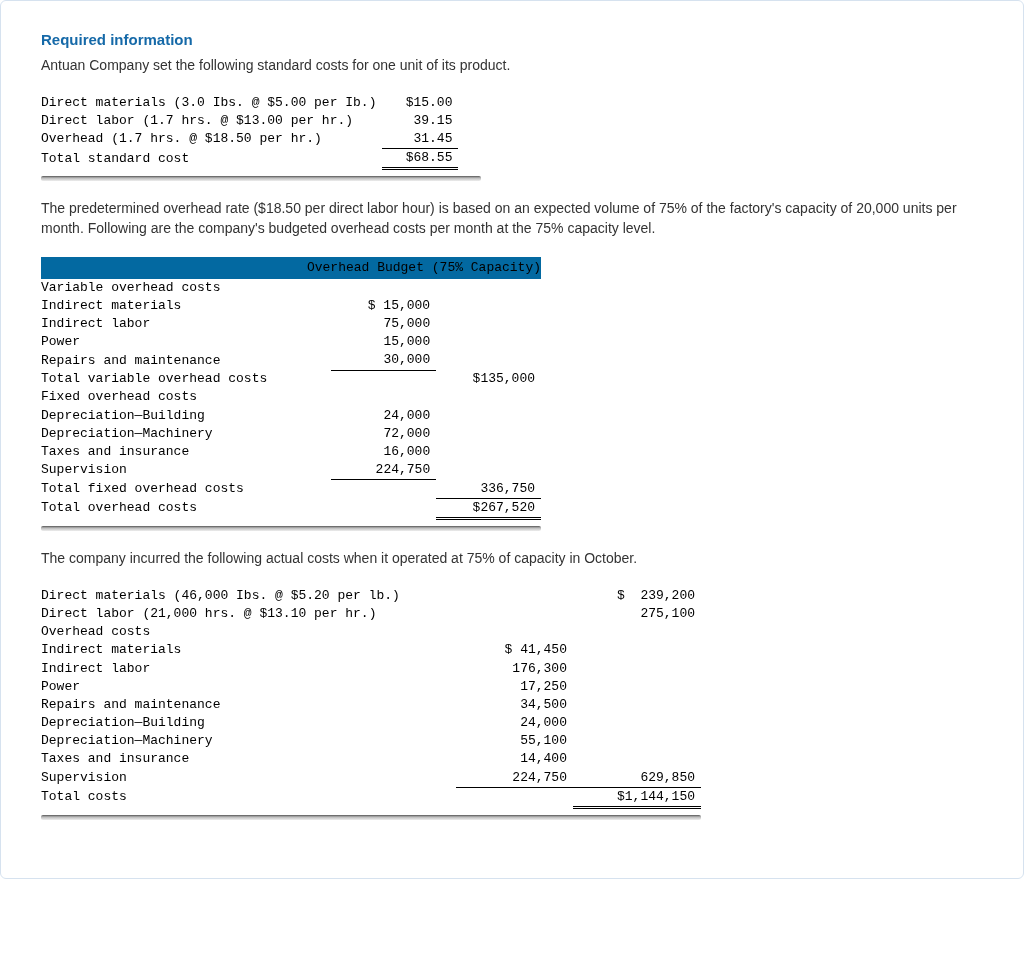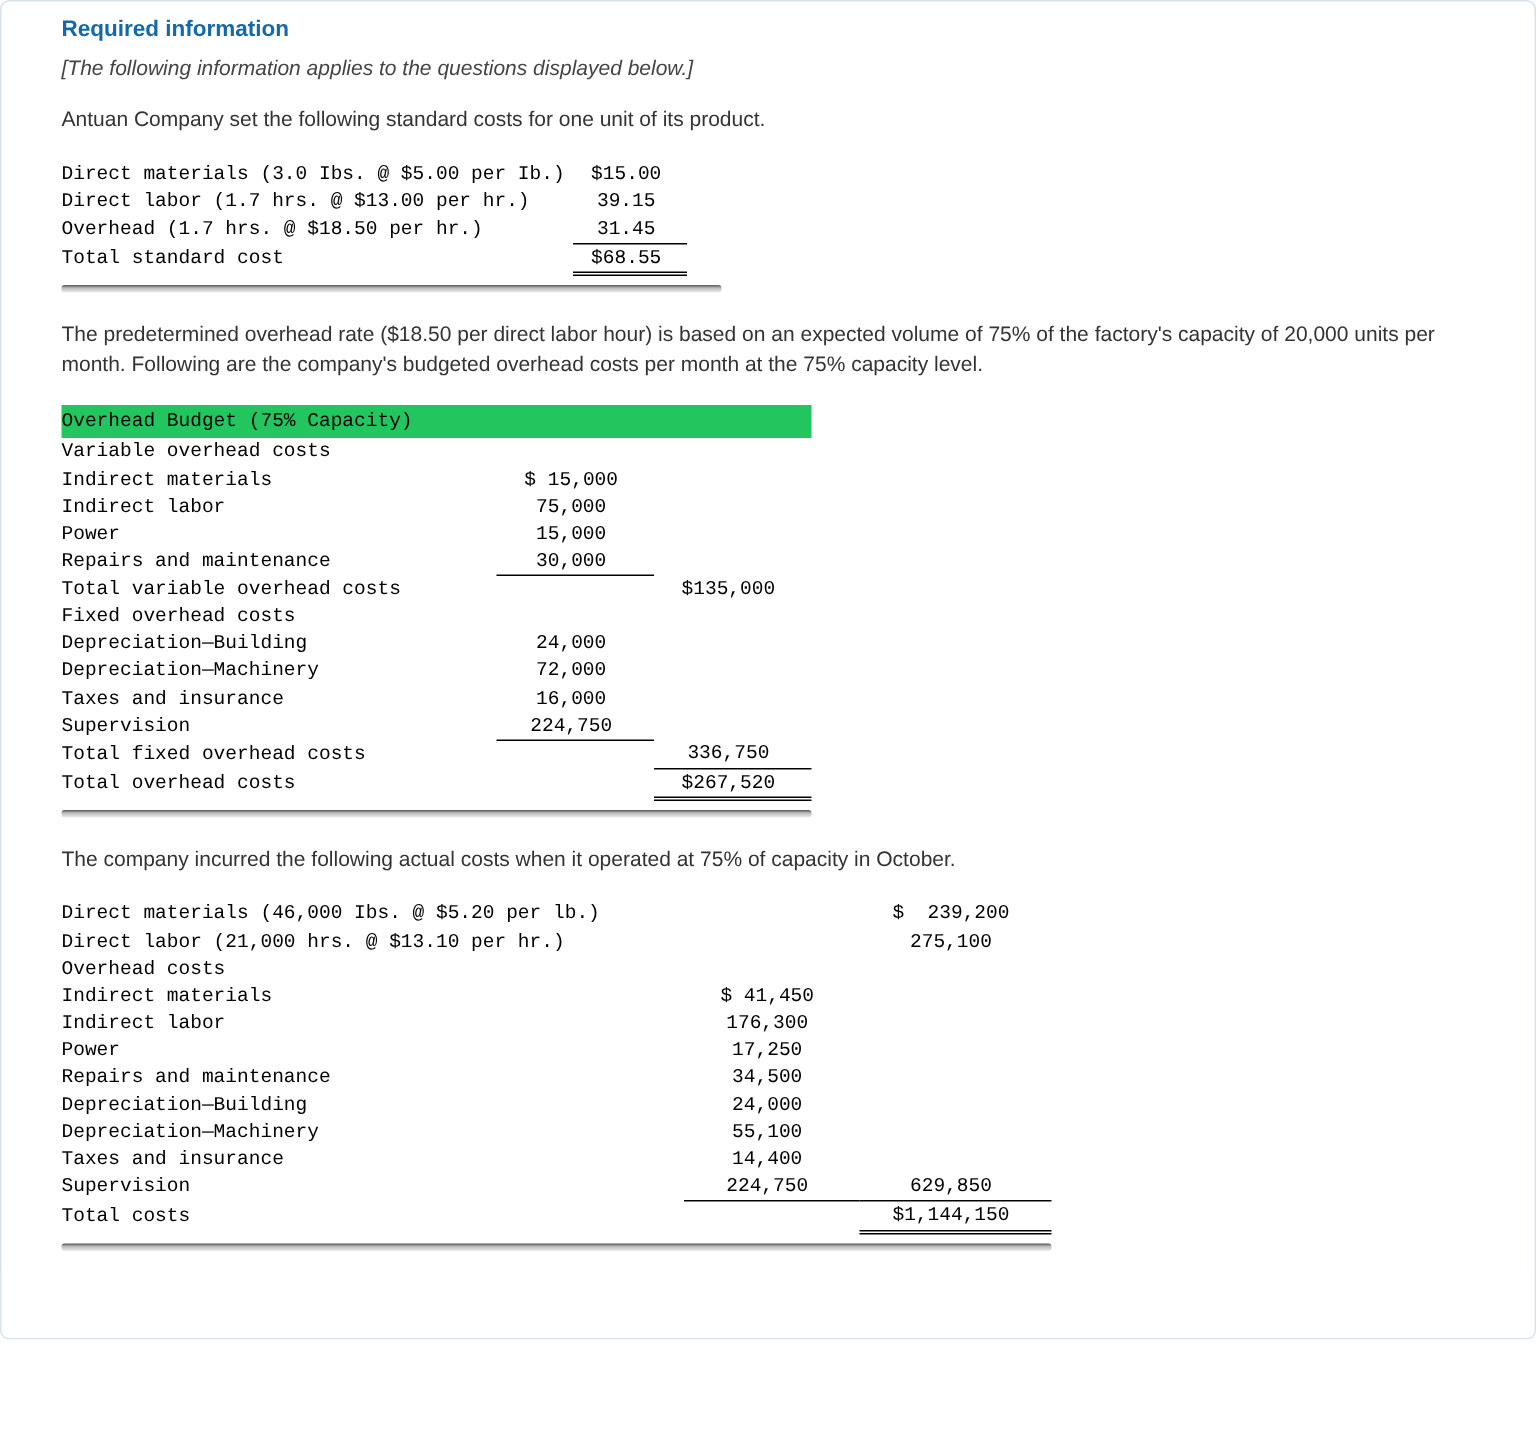--- a/index.html
+++ b/index.html
@@ -1,57 +1,56 @@
 <!DOCTYPE html>
 <html><head>
 <meta charset="utf-8">
 <style>
   html,body{margin:0;padding:0;background:#fff;}
   .page{
     width:1024px;
     box-sizing:border-box;
     border:1px solid #d6e2ef;
     border-radius:6px;
-    padding:8px 40px 40px 40px;
+    padding:28px 40px 40px 40px;
     font-family:"Helvetica Neue",Arial,sans-serif;
     font-size:14px;
     color:#333;
     line-height:1.4;
     position:relative;
   }
   .page::before{
     content:"";
     position:absolute;
     left:20px;top:-6px;
     width:14px;height:14px;
   }
   h3.req{color:#1569a8;font-size:15px;font-weight:700;margin:0 0 6px 0;}
   .ital{font-style:italic;color:#444;margin:0 0 14px 0;}
   p.body{margin:0 0 18px 0;color:#333;}
   .mono{font-family:"Courier New",monospace;font-size:13px;color:#000;}
   table.data{border-collapse:collapse;}
   table.data td{padding:0 6px 0 0;white-space:pre;}
-  .num{text-align:center;}
+  .num{text-align:right;}
   .line-bot{border-bottom:1px solid #000;margin-left:32px;}
   .dbl-bot{border-bottom:3px double #000;}
   .hr-grad{
     height:5px;
     background:linear-gradient(to bottom,#555 0%,#bbb 40%,#eee 100%);
     border:none;margin:6px 0 18px 0;
     border-radius:2px;
   }
   .indent1{padding-left:14px;}
-  .budget-head{background:#22c55e;text-align:left;font-family:"Courier New",monospace;font-size:13px;}
+  .budget-head{background:#0369a1;text-align:right;font-family:"Courier New",monospace;font-size:13px;}
 </style>
 </head>
 <body>
 <div class="page">
 
 <h3 class="req">Required information</h3>
-<p class="ital">[The following information applies to the questions displayed below.]</p>
 <p class="body">Antuan Company set the following standard costs for one unit of its product.</p>
 
 <table class="data mono">
   <tbody>
         <tr>
           <td style="width:330px">Direct materials (3.0 Ibs. @ $5.00 per Ib.)</td>
       <td class="num" style="width:70px">$15.00</td>
         </tr>
   <tr>
           <td>Direct labor (1.7 hrs. @ $13.00 per hr.)</td>

